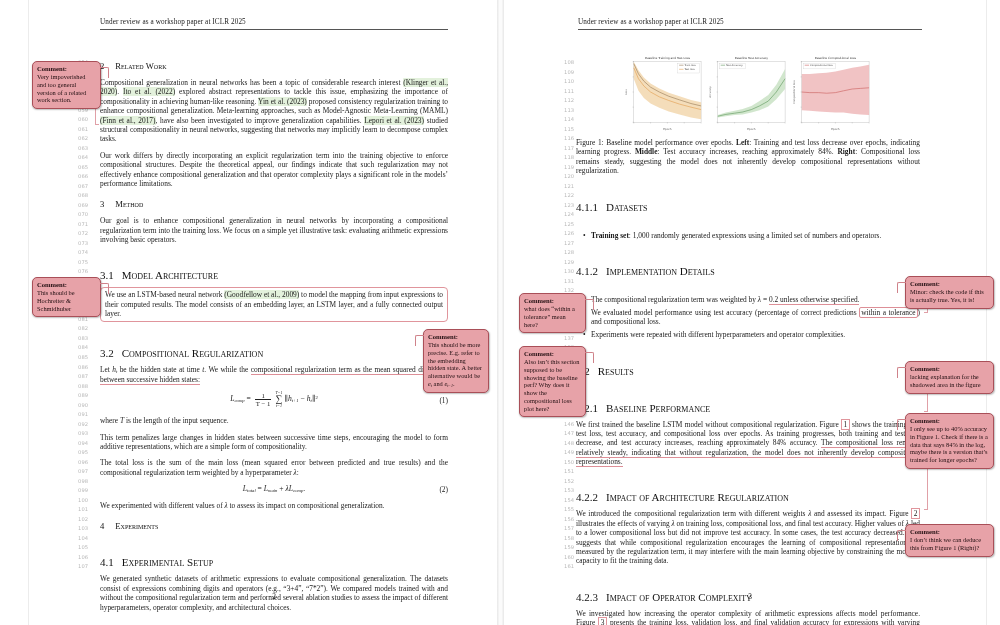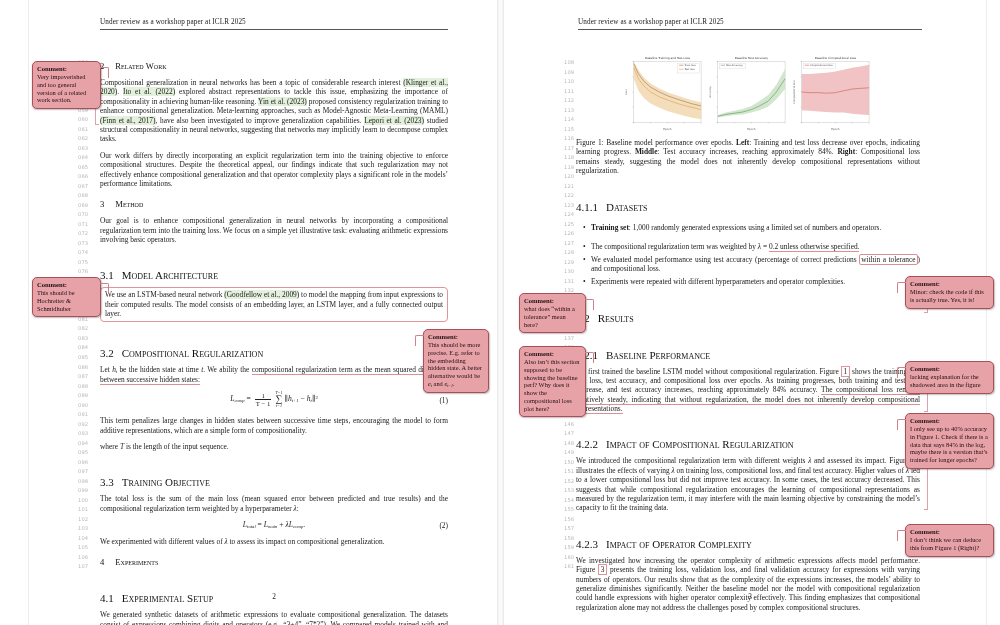--- a/index.html
+++ b/index.html
@@ -29,21 +29,21 @@
   .sg-refbox{border:0.8px solid #e0959c;padding:0 1.5px;color:#1a1a1a;}
   .pinkbox{border:1px solid #e0959c;border-radius:4px;padding:2px 4px;margin-left:-5px;margin-right:-5px;}
   .eqrow{position:relative;text-align:center;margin:5px 0 8px;font-size:7.6px;}
   .eqno{position:absolute;right:0;top:50%;transform:translateY(-50%);font-size:7.4px;}
   .frac{display:inline-flex;flex-direction:column;align-items:center;vertical-align:middle;
         font-size:6.8px;line-height:1.1;margin:0 2px;}
   .frac .fden{border-top:0.7px solid #222;padding:0 1px;}
   .sum{display:inline-flex;flex-direction:column;align-items:center;vertical-align:middle;
        line-height:1;margin:0 2px;font-size:4.1px;font-style:italic;}
   .sum .sig{font-size:9.5px;font-style:normal;line-height:0.95;}
-  ul.blist{list-style:none;margin:10px 0 7px;padding:0 0 0 15px;}
+  ul.blist{list-style:none;margin:18px 0 7px;padding:0 0 0 15px;}
   ul.blist li{position:relative;margin-bottom:3.5px;font-size:7.4px;line-height:1.27;text-align:justify;}
   ul.blist li::before{content:"•";position:absolute;left:-8px;top:0;}
   .figrow{display:flex;gap:4px;justify-content:center;margin:4px 0 6px;}
   .figrow svg{width:80px;height:78px;background:#fff;}
   .caption{margin-bottom:9px !important;}
   .pageno{position:absolute;top:592px;text-align:center;font-size:7.4px;}
   .comment{position:absolute;background:#e7a2a8;border:1px solid #a94f58;border-radius:5px;
            padding:3px 4px 4px;font-size:6.4px;line-height:1.2;color:#241013;
            box-shadow:0.5px 1px 1.5px rgba(0,0,0,0.25);}
   .comment b{display:block;font-size:6.6px;margin-bottom:0.5px;}
@@ -127,33 +127,32 @@
     <p><span>Compositional generalization in neural networks has been a topic of considerable research interest </span><span class="sg-cite">(Klinger et al., 2020)</span><span>. </span><span class="sg-cite">Ito et al. (2022)</span><span> explored abstract representations to tackle this issue, emphasizing the importance of compositionality in achieving human-like reasoning. </span><span class="sg-cite">Yin et al. (2023)</span><span> proposed consistency regularization training to enhance compositional generalization. Meta-learning approaches, such as Model-Agnostic Meta-Learning (MAML) </span><span class="sg-cite">(Finn et al., 2017)</span><span>, have also been investigated to improve generalization capabilities. </span><span class="sg-cite">Lepori et al. (2023)</span><span> studied structural compositionality in neural networks, suggesting that networks may implicitly learn to decompose complex tasks.</span></p>
     <p><span>Our work differs by directly incorporating an explicit regularization term into the training objective to enforce compositional structures. Despite the theoretical appeal, our findings indicate that such regularization may not effectively enhance compositional generalization and that operator complexity plays a significant role in the models’ performance limitations.</span></p>
 
     <div class="sec"><span class="snum">3</span><span>Method</span></div>
     <p><span>Our goal is to enhance compositional generalization in neural networks by incorporating a compositional regularization term into the training loss. We focus on a simple yet illustrative task: evaluating arithmetic expressions involving basic operators.</span></p>
 
     <div class="subsec"><span class="snum">3.1</span><span>Model Architecture</span></div>
     <p class="pinkbox"><span>We use an LSTM-based neural network </span><span class="sg-cite">(Goodfellow et al., 2009)</span><span> to model the mapping from input expressions to their computed results. The model consists of an embedding layer, an LSTM layer, and a fully connected output layer.</span></p>
 
     <div class="subsec"><span class="snum">3.2</span><span>Compositional Regularization</span></div>
-    <p><span>Let </span><span class="sg-i">h</span><span class="sg-sub">t</span><span> be the hidden state at time </span><span class="sg-i">t</span><span>. We ability the </span><span class="sg-annot">compositional regularization term as the mean squared difference between successive hidden states:</span></p>
+    <p><span>Let </span><span class="sg-i">h</span><span class="sg-sub">t</span><span> be the hidden state at time </span><span class="sg-i">t</span><span>. We while the </span><span class="sg-annot">compositional regularization term as the mean squared difference between successive hidden states:</span></p>
     <div class="eqrow"><span class="eq"><span class="sg-i">L</span><span class="sg-sub">comp</span><span> = </span><span class="frac">
             <span class="fnum">1</span>
             <span class="fden">T − 1</span>
           </span><span class="sum">
             <span>T−1</span>
             <span class="sig">∑</span>
             <span>t=1</span>
           </span><span>∥</span><span class="sg-i">h</span><span class="sg-sub">t+1</span><span> − </span><span class="sg-i">h</span><span class="sg-sub">t</span><span>∥</span><span class="sg-sup">2</span></span><span class="eqno">(1)</span></div>
+    <p><span>where </span><span class="sg-i">T</span><span> is the length of the input sequence.</span></p>
     <p><span>This term penalizes large changes in hidden states between successive time steps, encouraging the model to form additive representations, which are a simple form of compositionality.</span></p>
-    <p><span>where </span><span class="sg-i">T</span><span> is the length of the input sequence.</span></p>
-
-    <div class="subsec"><span class="snum">3.3</span><span>Training Objective</span></div>
+
     <p><span>The total loss is the sum of the main loss (mean squared error between predicted and true results) and the compositional regularization term weighted by a hyperparameter </span><span class="sg-i">λ</span><span>:</span></p>
     <div class="eqrow"><span class="eq"><span class="sg-i">L</span><span class="sg-sub">total</span><span> = </span><span class="sg-i">L</span><span class="sg-sub">main</span><span> + </span><span class="sg-i">λL</span><span class="sg-sub">comp</span><span>.</span></span><span class="eqno">(2)</span></div>
     <p><span>We experimented with different values of </span><span class="sg-i">λ</span><span> to assess its impact on compositional generalization.</span></p>
 
     <div class="sec"><span class="snum">4</span><span>Experiments</span></div>
     <div class="subsec"><span class="snum">4.1</span><span>Experimental Setup</span></div>
     <p><span>We generated synthetic datasets of arithmetic expressions to evaluate compositional generalization. The datasets consist of expressions combining digits and operators (e.g., “3+4”, “7*2”). We compared models trained with and without the compositional regularization term and performed several ablation studies to assess the impact of different hyperparameters, operator complexity, and architectural choices.</span></p>
   </div>
 
   <div class="pageno" style="left:100px;width:348px">2</div>
@@ -291,31 +290,32 @@
           <text x="18.5" y="11.3" font-size="2.5" fill="#444" font-family="DejaVu Sans, sans-serif">Compositional loss</text>
         </svg>
     </div>
     <p class="caption"><span>Figure 1: Baseline model performance over epochs. </span><span class="sg-b">Left</span><span>: Training and test loss decrease over epochs, indicating learning progress. </span><span class="sg-b">Middle</span><span>: Test accuracy increases, reaching approximately 84%. </span><span class="sg-b">Right</span><span>: Compositional loss remains steady, suggesting the model does not inherently develop compositional representations without regularization.</span></p>
 
     <div class="subsec"><span class="snum">4.1.1</span><span>Datasets</span></div>
     <ul class="blist">
         <li><span class="sg-b">Training set</span><span>: 1,000 randomly generated expressions using a limited set of numbers and operators.</span></li>
       </ul>
 
+    <div class="subsec"><span class="snum">4.1.2</span><span>Implementation Details</span></div>
     <ul class="blist">
         <li><span>The compositional regularization term was weighted by </span><span class="sg-i">λ</span><span> = </span><span class="sg-annot">0.2 unless otherwise specified.</span></li>
         <li><span>We evaluated model performance using test accuracy (percentage of correct predictions </span><span class="sg-annotbox">within a tolerance</span><span>) and compositional loss.</span></li>
         <li><span>Experiments were repeated with different hyperparameters and operator complexities.</span></li>
       </ul>
 
     <div class="subsec"><span class="snum">4.2</span><span>Results</span></div>
     <div class="subsec"><span class="snum">4.2.1</span><span>Baseline Performance</span></div>
     <p><span>We first trained the baseline LSTM model without compositional regularization. Figure </span><span class="sg-refbox">1</span><span> shows the training and test loss, test accuracy, and compositional loss over epochs. As training progresses, both training and test loss decrease, and test accuracy increases, reaching approximately 84% accuracy. </span><span class="sg-annot">The compositional loss remains relatively steady, indicating that without regularization, the model does not inherently develop compositional representations.</span></p>
 
-    <div class="subsec"><span class="snum">4.2.2</span><span>Impact of Compositional Regularization</span></div>
+    <div class="subsec"><span class="snum">4.2.2</span><span>Impact of Architecture Regularization</span></div>
     <p><span>We introduced the compositional regularization term with different weights </span><span class="sg-i">λ</span><span> and assessed its impact. Figure </span><span class="sg-refbox">2</span><span> illustrates the effects of varying </span><span class="sg-i">λ</span><span> on training loss, compositional loss, and final test accuracy. Higher values of </span><span class="sg-i">λ</span><span> led to a lower compositional loss but did not improve test accuracy. In some cases, the test accuracy decreased. This suggests that while compositional regularization encourages the learning of compositional representations as measured by the regularization term, it may interfere with the main learning objective by constraining the model’s capacity to fit the training data.</span></p>
 
     <div class="subsec"><span class="snum">4.2.3</span><span>Impact of Operator Complexity</span></div>
     <p><span>We investigated how increasing the operator complexity of arithmetic expressions affects model performance. Figure </span><span class="sg-refbox">3</span><span> presents the training loss, validation loss, and final validation accuracy for expressions with varying numbers of operators. Our results show that as the complexity of the expressions increases, the models’ ability to generalize diminishes significantly. Neither the baseline model nor the model with compositional regularization could handle expressions with higher operator complexity effectively. This finding emphasizes that compositional regularization alone may not address the challenges posed by complex compositional structures.</span></p>
   </div>
 
   <div class="pageno" style="left:578px;width:344px">3</div>
 
   <div class="sideline" style="left:924px;top:283px;height:28px"></div>
   <div class="sideline" style="left:924px;top:366px;height:44px"></div>

